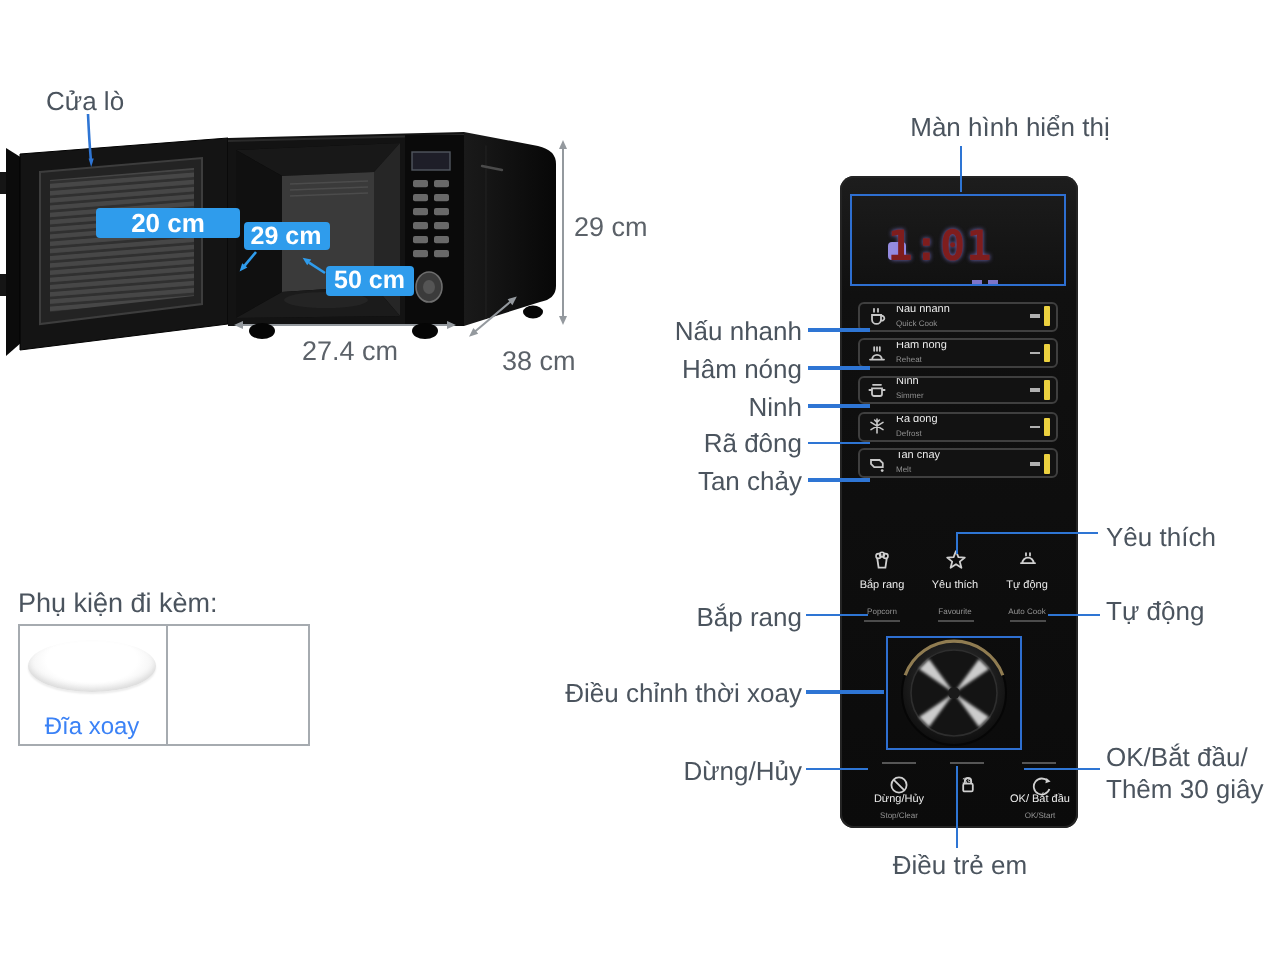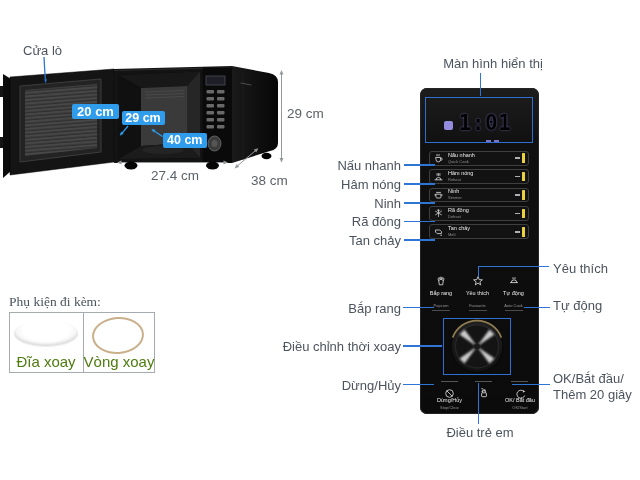--- a/index.html
+++ b/index.html
@@ -15,23 +15,23 @@
   
   .dim{position:absolute;font-size:13.5px;color:#5c6269;white-space:nowrap;}
   
   .badge{position:absolute;background:#2f9cec;color:#fff;font-weight:bold;
          display:flex;align-items:center;justify-content:center;border-radius:2px;}
   
   .panel{position:absolute;left:420px;top:88px;width:119px;height:326px;border-radius:7px;
          background:linear-gradient(180deg,#1d1d1d 0%,#101010 18%,#0b0b0b 100%);
          box-shadow:inset 0 0 0 1px #242424;}
   .callout-rect{position:absolute;border:1.5px solid #2e6fd1;box-sizing:border-box;}
-  .digits{position:absolute;left:457px;top:111px;width:56px;text-align:center;
+  .digits{position:absolute;left:442px;top:111px;width:56px;text-align:center;
           font-family:"DejaVu Sans Mono",monospace;font-weight:bold;font-size:21px;
-          color:#000000;text-shadow:0 0 2px rgba(140,130,230,.8);letter-spacing:.5px;}
+          color:#7f1d1d;text-shadow:0 0 2px rgba(140,130,230,.8);letter-spacing:.5px;}
   .disp-ico{position:absolute;left:443.5px;top:121px;width:9px;height:9px;background:#958cdf;border-radius:2px;}
   .disp-dash{position:absolute;top:140px;width:5px;height:2px;background:#7d74c8;}
   .mrow{position:absolute;left:429px;width:99.5px;height:14.8px;background:#121212;
         border:1px solid #3f3f3f;border-radius:3px;display:flex;align-items:center;
         box-sizing:border-box;padding:0 3px;}
   .mrow .ric{width:11px;height:10px;margin-right:4px;flex:none;}
   .mrow .txt{flex:1;line-height:1;overflow:hidden;}
   .mrow .vi{font-size:5.5px;color:#ececec;display:block;white-space:nowrap;}
   .mrow .en{font-size:4px;color:#909090;display:block;margin-top:1.5px;white-space:nowrap;}
   .mrow .dash{width:5px;height:1.5px;background:#b0b0b0;margin-right:2.5px;flex:none;}
@@ -41,25 +41,25 @@
   .midbtn .vi{position:absolute;top:21px;left:0;right:0;text-align:center;font-size:5.5px;color:#ececec;white-space:nowrap;}
   .midbtn .en{position:absolute;top:34px;left:0;right:0;text-align:center;font-size:4px;color:#949494;white-space:nowrap;}
   .midbtn .ul{position:absolute;top:41px;left:50%;margin-left:-9px;width:18px;height:1px;background:#4c4c4c;}
   .botbtn{position:absolute;top:383px;height:30px;}
   .botbtn .ic{position:absolute;top:2px;left:0;right:0;height:11px;text-align:center;}
   .botbtn .vi{position:absolute;top:14px;left:0;right:0;text-align:center;font-size:5.5px;color:#ececec;white-space:nowrap;}
   .botbtn .en{position:absolute;top:22px;left:0;right:0;text-align:center;font-size:4px;color:#949494;white-space:nowrap;}
   .sep{position:absolute;top:381px;width:17px;height:1px;background:#565656;}
   .lock3s{position:absolute;top:5px;left:0;right:0;text-align:center;font-size:4.5px;color:#cfcfcf;}
   
-  .acc-title{position:absolute;left:9px;top:294px;font-size:13.5px;color:#4b545e;font-family:Liberation Serif, serif;}
+  .acc-title{position:absolute;left:9px;top:294px;font-size:13.5px;color:#4b545e;}
   .acc-box{position:absolute;left:9px;top:312px;width:146px;height:61px;border:1px solid #a6abb0;box-sizing:border-box;}
   .acc-div{position:absolute;left:72.5px;top:0;bottom:0;width:1px;background:#a6abb0;}
   .acc-cell{position:absolute;top:0;bottom:0;width:72px;}
-  .acc-lbl{position:absolute;bottom:2px;left:0;right:0;text-align:center;font-size:15px;color:#4d7c0f;}
+  .acc-lbl{position:absolute;bottom:2px;left:0;right:0;text-align:center;font-size:12px;color:#3b82f6;}
   .plate{position:absolute;left:4px;top:7px;width:64px;height:26px;border-radius:50%;
          background:radial-gradient(ellipse at 50% 38%,#ffffff 50%,#f0f0f0 78%,#dedede 100%);
          box-shadow:inset 0 -2px 3px rgba(0,0,0,.10),0 1px 1px rgba(0,0,0,.08);}
   .ring{position:absolute;left:9px;top:4px;width:52px;height:37px;border:2px solid #c9b08a;
         border-radius:50%;transform:rotate(-4deg);box-sizing:border-box;}
 </style>
 </head>
 <body>
 
 <svg class="abs" style="left:0;top:40px" width="335" height="150" viewBox="0 40 335 150">
@@ -149,37 +149,33 @@
     <path d="M44,57 Q44.6,70 45.4,79.5" stroke="#2e75d4" stroke-width="1.3" fill="none"></path>
     <polygon points="45.6,83.5 44.3,79.3 46.9,79.3" fill="#2e75d4"></polygon>
     <line x1="128" y1="126" x2="122.3" y2="132.8" stroke="#2f9cec" stroke-width="1.3"></line>
     <polygon points="119.8,135.8 123.7,133.8 121.1,131.6" fill="#2f9cec"></polygon>
     <line x1="162.5" y1="136.5" x2="154.5" y2="131.3" stroke="#2f9cec" stroke-width="1.3"></line>
     <polygon points="151.3,128.9 153.6,132.6 155.6,129.8" fill="#2f9cec"></polygon>
   </g>
 </svg>
 
 <div class="lbl" style="left:23px;top:43px">Cửa lò</div>
-<div class="badge" style="left:72px;top:103.5px;width:47px;height:15.5px;font-size:13px">20 cm</div>
+<div class="badge" style="left:48px;top:103.5px;width:72px;height:15.5px;font-size:13px">20 cm</div>
 <div class="badge" style="left:121.5px;top:110.5px;width:43px;height:14.5px;font-size:12.5px">29 cm</div>
-<div class="badge" style="left:162.5px;top:132.5px;width:44.5px;height:15px;font-size:12.5px">40 cm</div>
+<div class="badge" style="left:162.5px;top:132.5px;width:44.5px;height:15px;font-size:12.5px">50 cm</div>
 <div class="dim" style="left:287px;top:105.5px">29 cm</div>
 <div class="dim" style="left:147px;top:168px;width:56px;text-align:center">27.4 cm</div>
 <div class="dim" style="left:251px;top:173px">38 cm</div>
 
 <div class="acc-title">Phụ kiện đi kèm:</div>
 <div class="acc-box">
   <div class="acc-div"></div>
   <div class="acc-cell" style="left:0">
     <div class="plate"></div>
     <div class="acc-lbl">Đĩa xoay</div>
-  </div>
-  <div class="acc-cell" style="left:73px">
-    <div class="ring"></div>
-    <div class="acc-lbl">Vòng xoay</div>
   </div>
 </div>
 
 <div class="panel"></div>
 
 <div class="callout-rect" style="left:425px;top:97px;width:108px;height:46px"></div>
 <div class="disp-ico"></div>
 <div class="digits">1:01</div>
 <div class="disp-dash" style="left:486px"></div>
 <div class="disp-dash" style="left:494px"></div>
@@ -329,26 +325,26 @@
 <div class="cline" style="left:404px;top:239.4px;width:31px;height:1.4px"></div>
 <div class="cline" style="left:478px;top:266px;width:71px;height:1.4px"></div>
 <div class="cline" style="left:478px;top:266px;width:1.4px;height:11px"></div>
 <div class="cline" style="left:403px;top:307px;width:31px;height:1.4px"></div>
 <div class="cline" style="left:524px;top:307px;width:26px;height:1.4px"></div>
 <div class="cline" style="left:403px;top:345.3px;width:39px;height:1.4px"></div>
 <div class="cline" style="left:403px;top:384px;width:31px;height:1.4px"></div>
 <div class="cline" style="left:512px;top:384px;width:38px;height:1.4px"></div>
 <div class="cline" style="left:478px;top:383px;width:1.4px;height:41px"></div>
 
-<div class="lbl lbl-c" style="left:436px;top:56px;width:114px">Màn hình hiển thị</div>
+<div class="lbl lbl-c" style="left:448px;top:56px;width:114px">Màn hình hiển thị</div>
 <div class="lbl lbl-r" style="top:158px">Nấu nhanh</div>
 <div class="lbl lbl-r" style="top:177px">Hâm nóng</div>
 <div class="lbl lbl-r" style="top:196px">Ninh</div>
 <div class="lbl lbl-r" style="top:213.5px">Rã đông</div>
 <div class="lbl lbl-r" style="top:232.5px">Tan chảy</div>
 <div class="lbl" style="left:553px;top:260.5px">Yêu thích</div>
 <div class="lbl lbl-r" style="top:300.5px">Bắp rang</div>
 <div class="lbl" style="left:553px;top:297.5px">Tự động</div>
 <div class="lbl lbl-r" style="top:338.5px">Điều chỉnh thời xoay</div>
 <div class="lbl lbl-r" style="top:377.5px">Dừng/Hủy</div>
 <div class="lbl" style="left:553px;top:370.5px">OK/Bắt đầu/</div>
-<div class="lbl" style="left:553px;top:386.5px">Thêm 20 giây</div>
+<div class="lbl" style="left:553px;top:386.5px">Thêm 30 giây</div>
 <div class="lbl lbl-c" style="left:438px;top:424.5px;width:84px">Điều trẻ em</div>
 
 </body></html>

